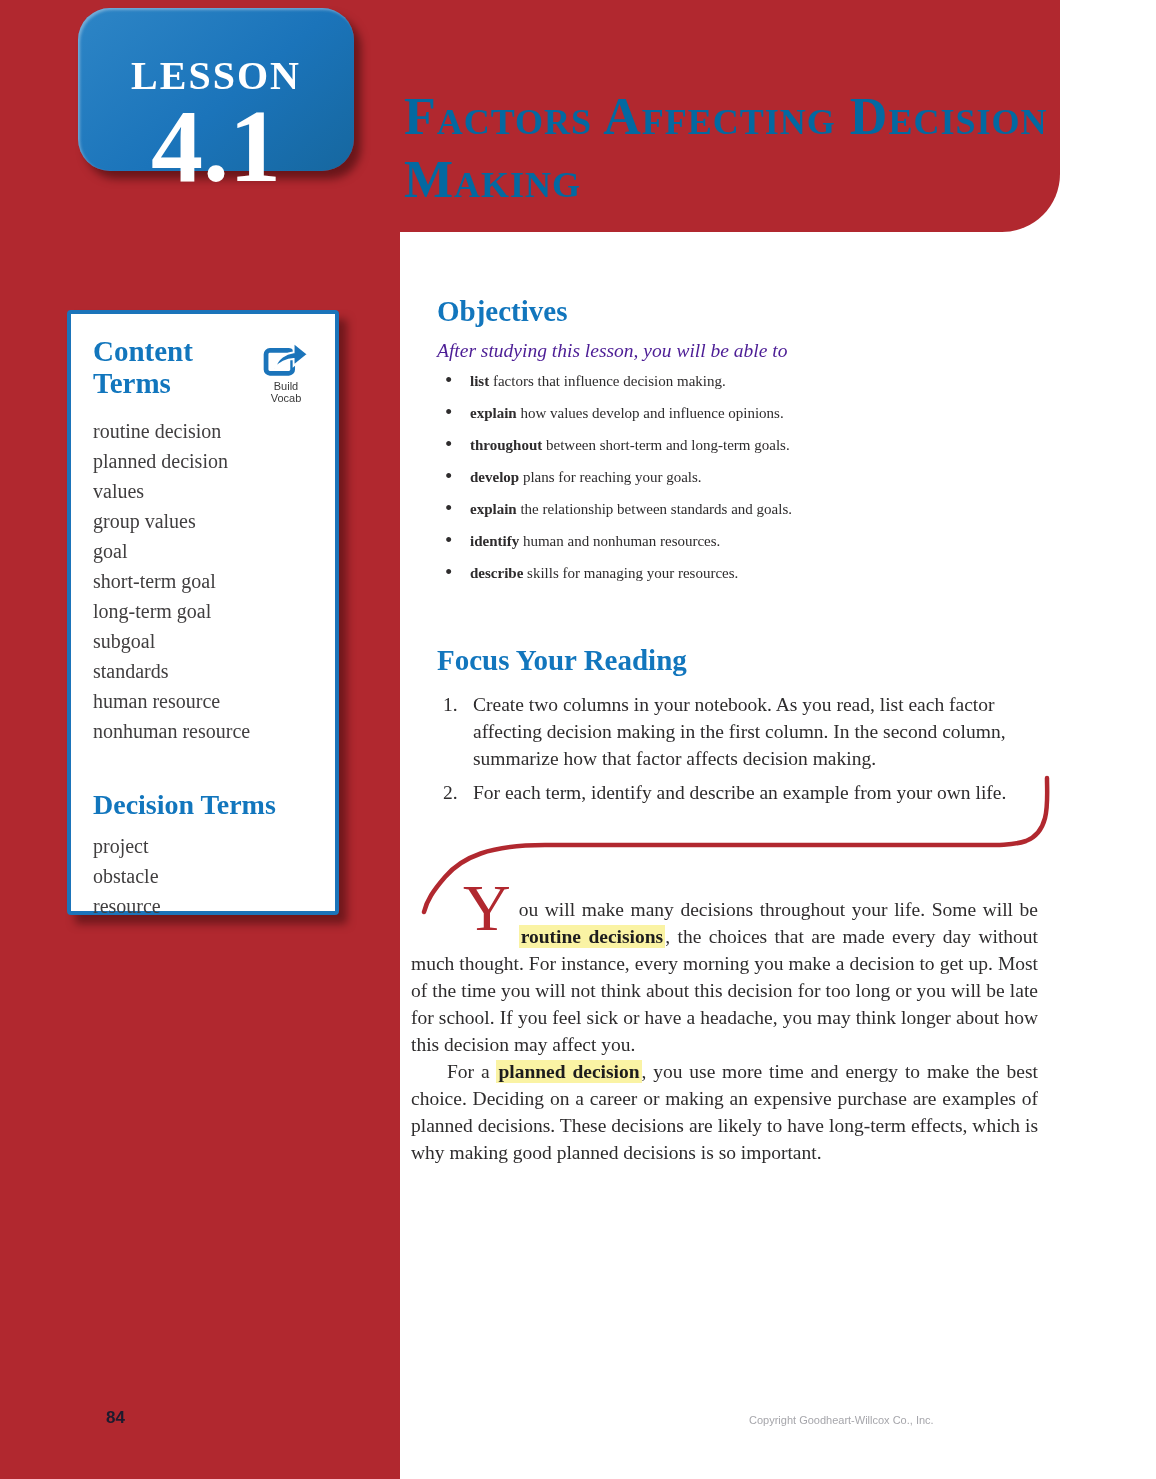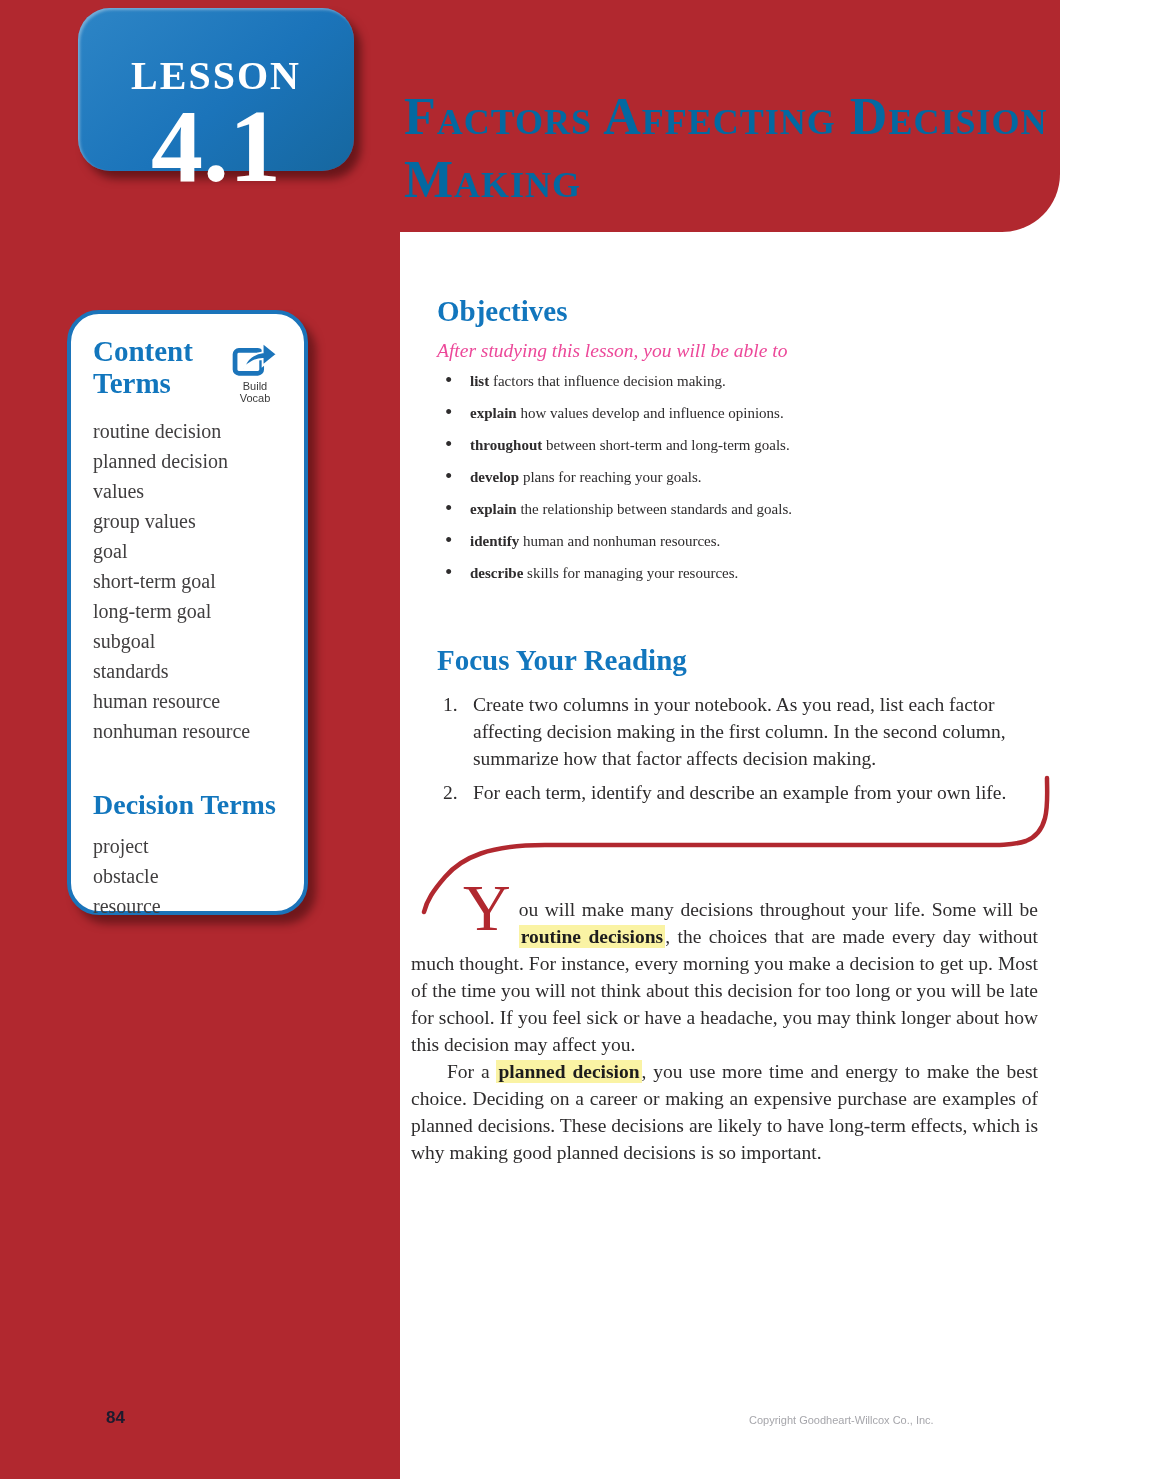--- a/index.html
+++ b/index.html
@@ -14,36 +14,36 @@
               background:linear-gradient(140deg,#2d85c6 0%,#1b74ba 55%,#16679f 100%);
               box-shadow:7px 8px 9px rgba(48,8,10,.55), inset 2px 2px 3px rgba(255,255,255,.35);
               text-align:center;color:#fff;}
   .lesson-label{margin-top:48px;font-size:40px;font-weight:bold;letter-spacing:2px;line-height:1;}
   .lesson-number{font-size:104px;font-weight:bold;line-height:.92;margin-top:2px;}
   
   .page-title{position:absolute;left:404px;top:50px;width:648px;color:#0369a1;
               font-variant:small-caps;font-weight:bold;font-size:52px;line-height:1.22;
               letter-spacing:1px;}
   
-  .terms-box{position:absolute;left:67px;top:310px;width:241px;height:605px;box-sizing:border-box;
-             background:#ffffff;border:4px solid #1b74ba;border-radius:32px;
+  .terms-box{position:absolute;left:67px;top:310px;width:272px;height:605px;box-sizing:border-box;
+             background:#ffffff;border:4px solid #1b74ba;border-radius:4px;
              box-shadow:8px 9px 8px rgba(48,8,10,.5), inset 0 0 0 1px rgba(255,255,255,.6);
              padding:22px 8px 0 22px;}
   .terms-heading{color:#1276bd;font-weight:bold;font-size:29px;line-height:1.1;width:170px;}
   .build-vocab{position:absolute;right:18px;top:26px;width:62px;text-align:center;cursor:pointer;}
   .build-vocab svg{display:block;margin:0 auto;}
   .build-vocab-caption{font-family:"Liberation Sans",sans-serif;font-size:11px;line-height:1.1;
                        color:#3a3a3a;margin-top:2px;width:46px;margin-left:auto;margin-right:auto;}
   .terms-list{list-style:none;margin:16px 0 8px 0;padding:0;font-size:20px;line-height:30px;color:#403e3f;}
   .academic-heading{color:#1276bd;font-weight:bold;font-size:28px;margin-top:44px;line-height:1.1;}
   .academic-list{list-style:none;margin:10px 0 0 0;padding:0;font-size:20px;line-height:30px;color:#403e3f;}
   
   .section-heading{color:#1276bd;font-weight:bold;font-size:29px;line-height:1.05;margin:0;}
   #objectives{position:absolute;left:437px;top:296px;width:606px;}
-  .obj-intro{font-style:italic;font-size:19.5px;margin:14px 0 6px 0;color:#ec4899;}
+  .obj-intro{font-style:italic;font-size:19.5px;margin:14px 0 6px 0;color:#4c1d95;}
   .obj-list{list-style:none;margin:0;padding:0;font-size:15px;line-height:26px;}
   .obj-list li{position:relative;padding-left:33px;margin-bottom:6px;}
   .obj-list li .dot::before{content:"\2022";position:absolute;left:8px;top:-1px;font-size:21px;}
   .obj-bold{font-weight:bold;}
   #focus{position:absolute;left:437px;top:645px;width:606px;}
   .focus-list{list-style:none;margin:16px 0 0 0;padding:0;font-size:19.5px;line-height:27px;}
   .focus-list li{display:flex;margin-bottom:7px;}
   .focus-num{flex:0 0 30px;text-align:left;padding-left:6px;}
   .focus-text{flex:1;}
   

